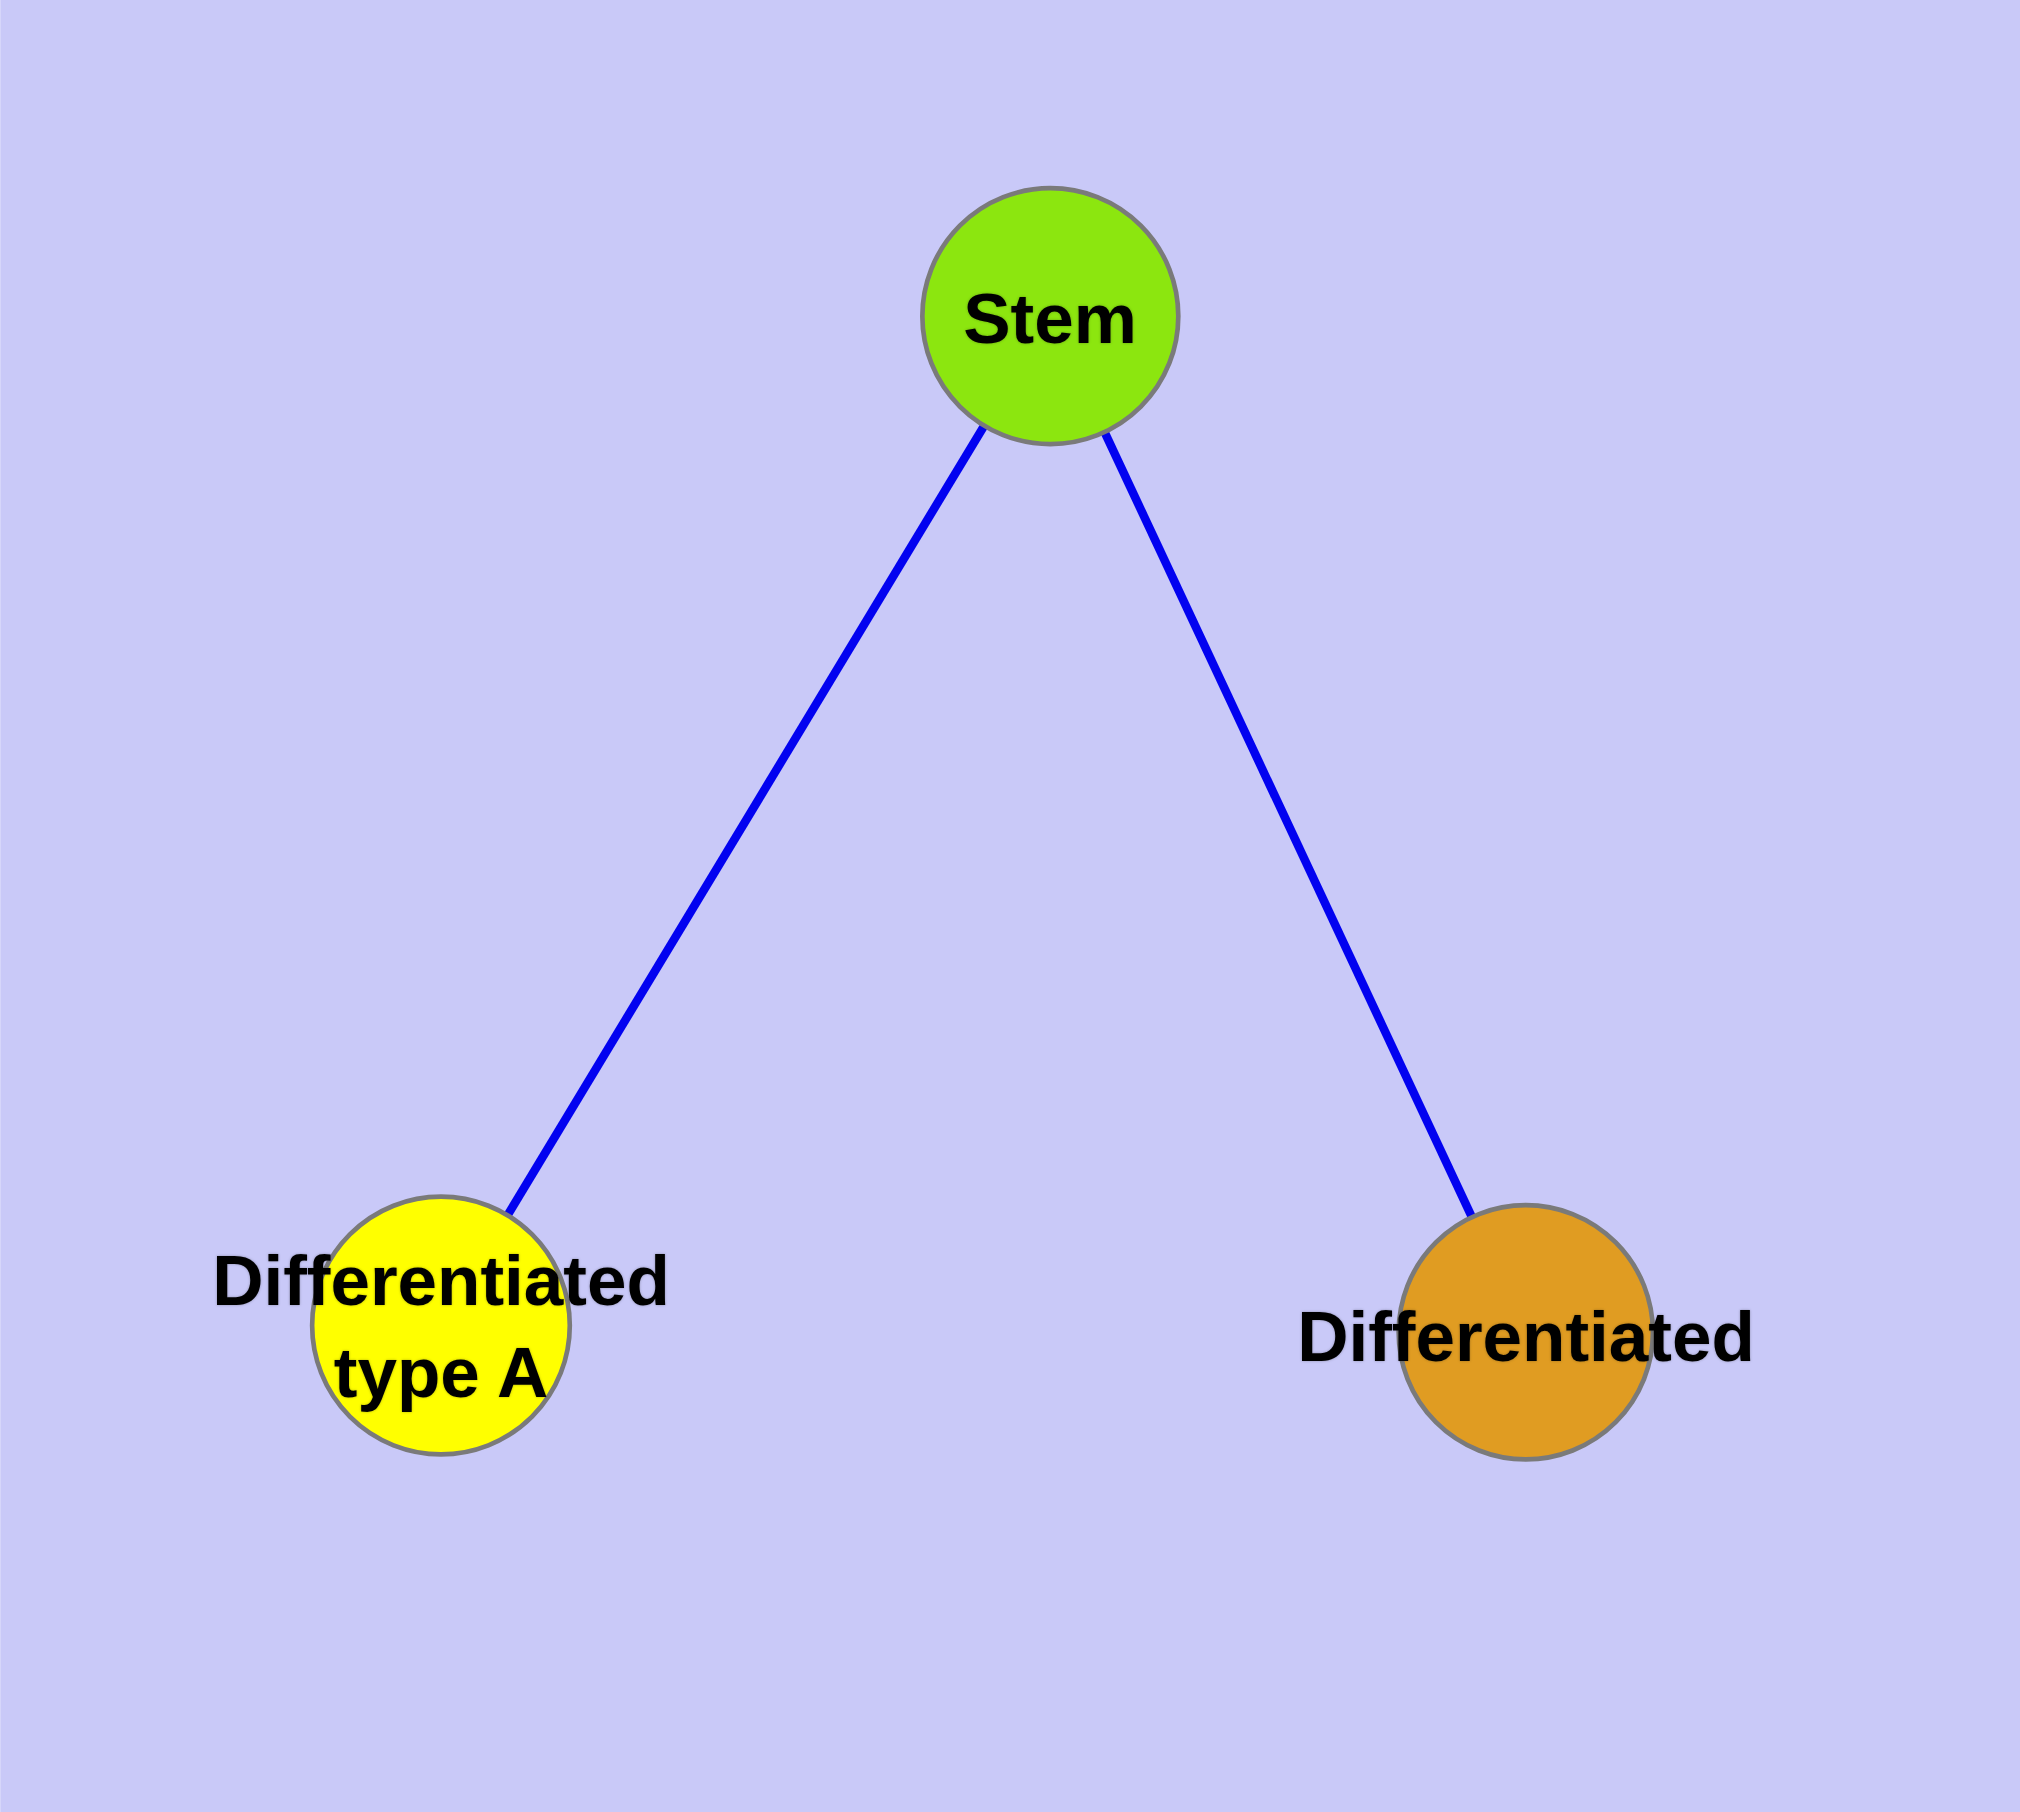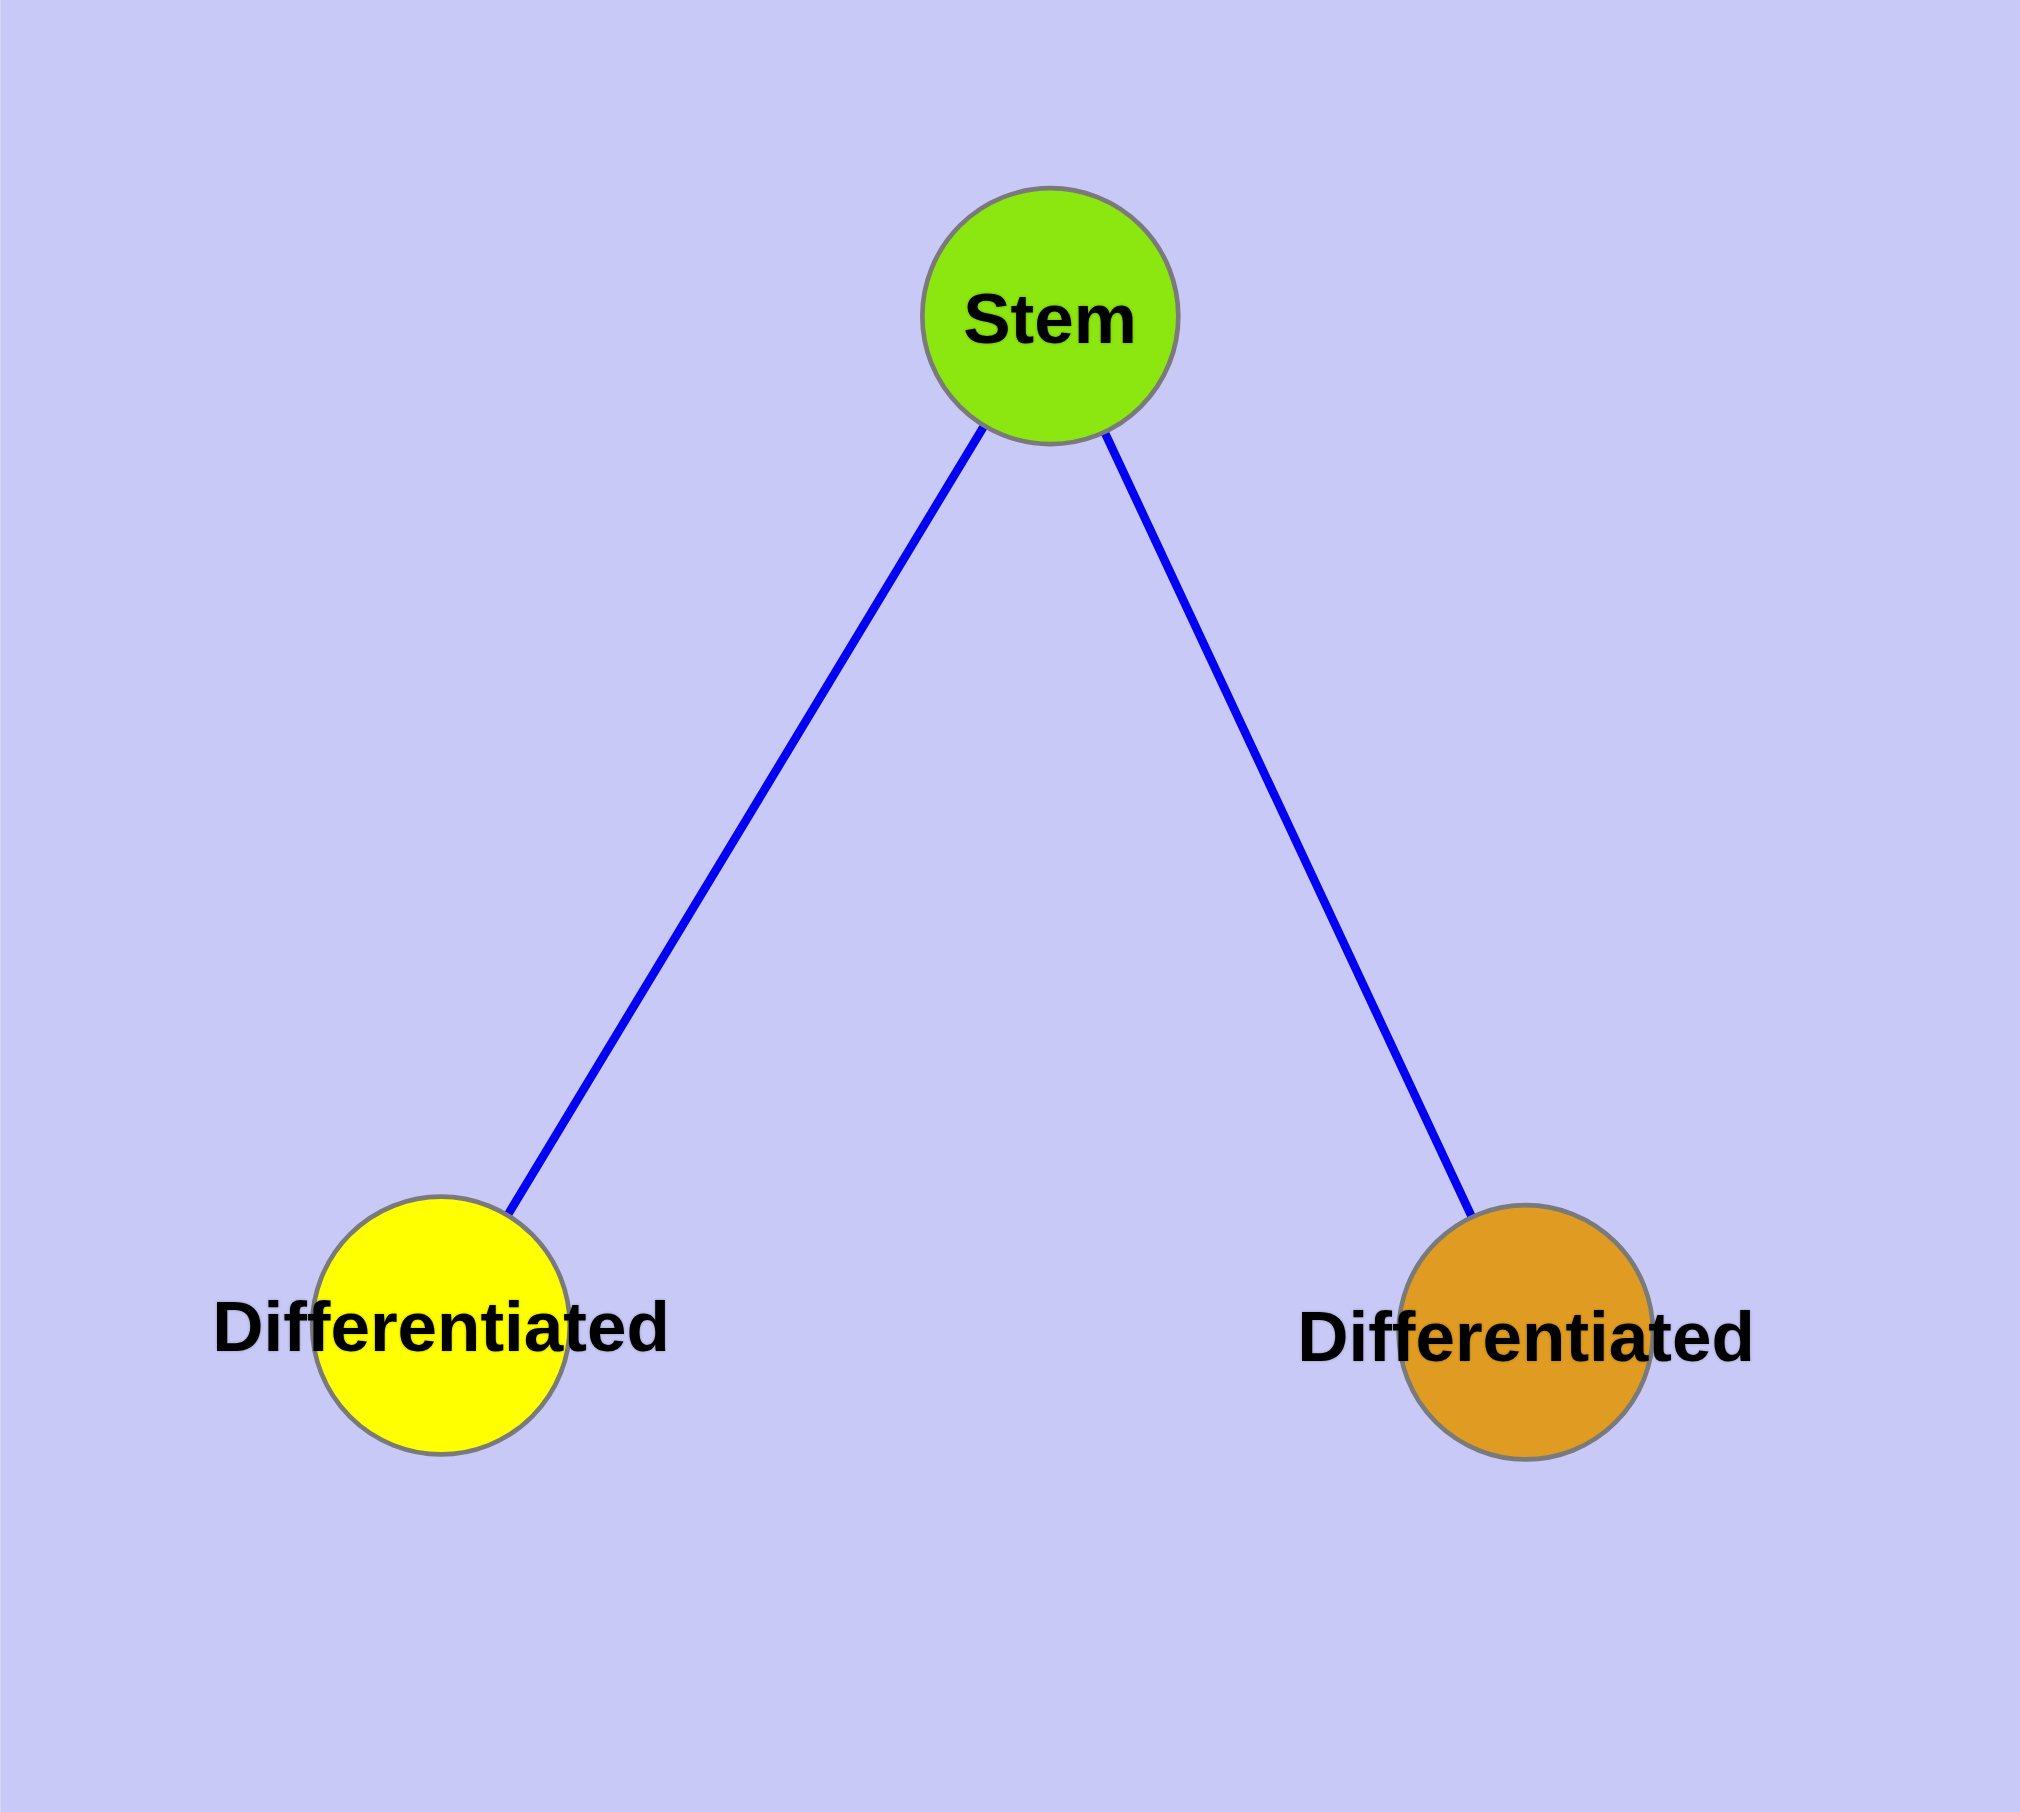--- a/index.html
+++ b/index.html
@@ -59,20 +59,21 @@
 
     <circle class="node-circle" cx="1800" cy="1572" r="150" fill="#e09c22" stroke="#7a7a7a"></circle>
   </svg>
 
   <div class="node-label" style="left: 1050px; top: 319px;">
     <div>Stem</div>
   </div>
 
   <div class="node-label" style="left: 441px; top: 1327px;">
     <div>Differentiated</div>
+    <div>type A</div>
   </div>
 
   <div class="node-label" style="left: 1526px; top: 1337px;">
     <div>Differentiated</div>
   </div>
 
 </div>
 
 
 </body></html>

